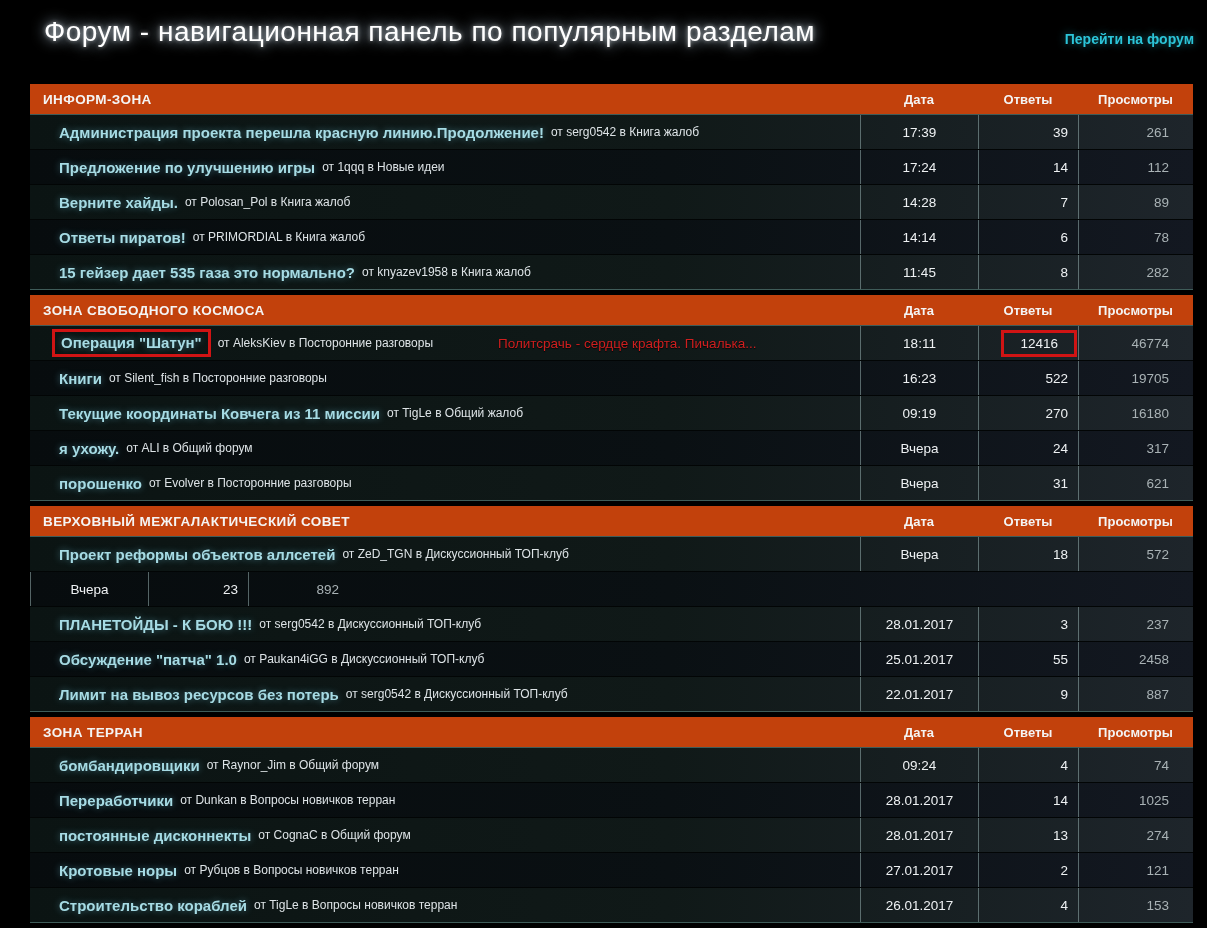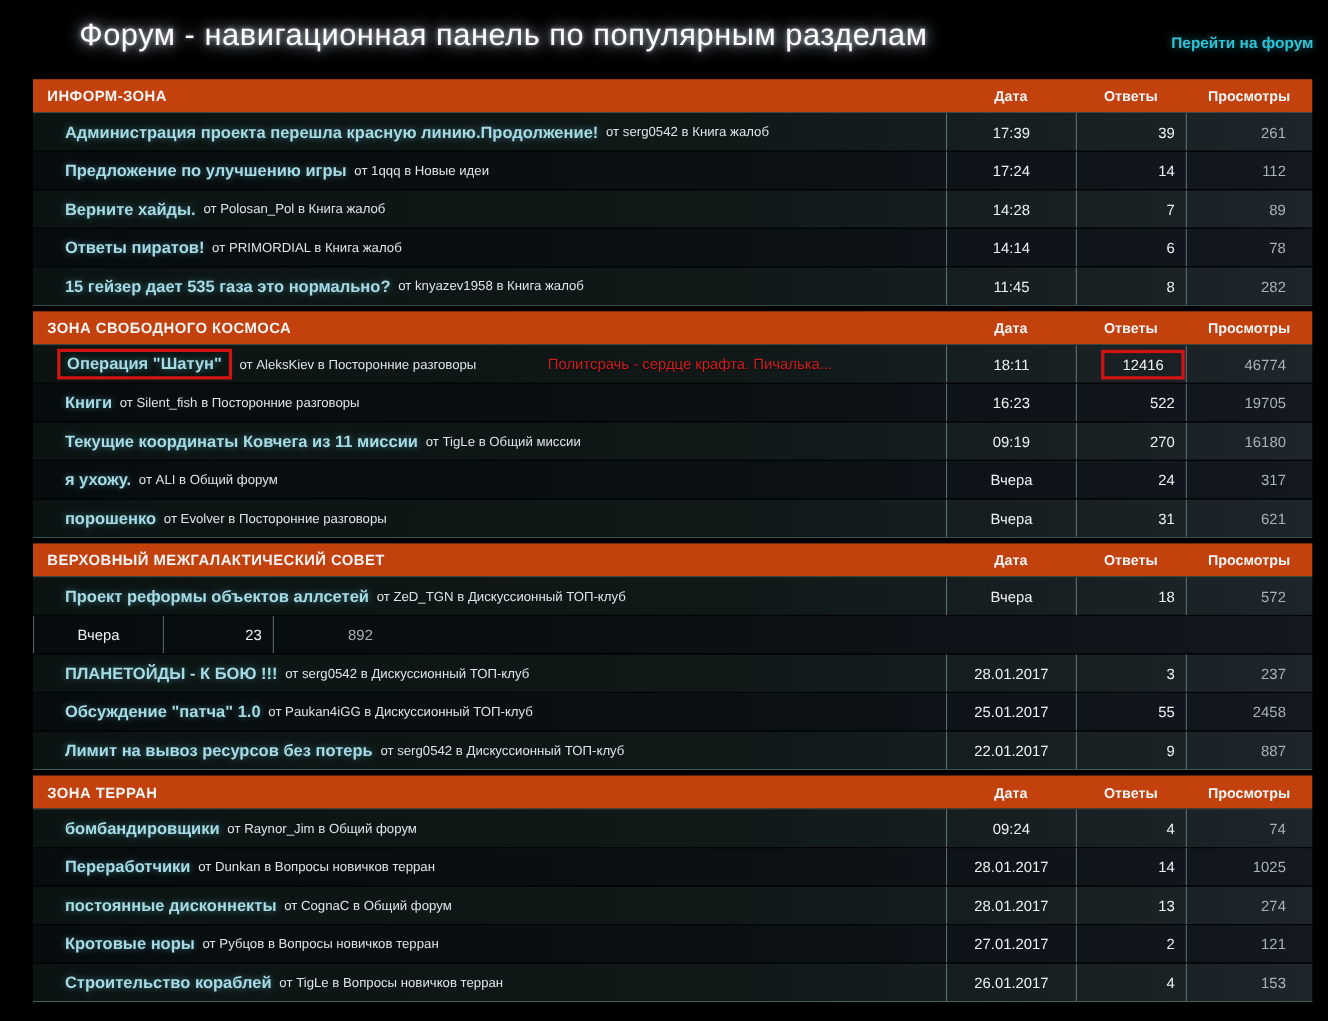--- a/index.html
+++ b/index.html
@@ -1,21 +1,21 @@
 <!DOCTYPE html>
 <html><head>
 <meta charset="utf-8">
 <style>
   html,body { margin:0; padding:0; }
   body {
     width:1207px; height:928px; overflow:hidden;
     background:#000;
     font-family:"Liberation Sans", sans-serif;
   }
-  .page-header { position:relative; height:72px;margin-left:28px; }
+  .page-header { position:relative; height:84px; }
   .page-title {
     position:absolute; left:44px; top:16px; margin:0;
     font-size:28px; font-weight:400; color:#ffffff; letter-spacing:.5px;
     text-shadow:0 0 14px rgba(210,235,255,.95), 0 0 4px rgba(255,255,255,.55);
     white-space:nowrap;
   }
   .forum-link {
     position:absolute; right:13px; top:31px;
     font-size:14px; font-weight:700; color:#2cc4d8; text-decoration:none;
     text-shadow:0 0 8px rgba(44,196,216,.55); white-space:nowrap;
@@ -185,21 +185,21 @@
     <div class="cell cell-date">16:23</div>
     <div class="cell cell-replies">
       <span class="replies-val">522</span>
     </div>
     <div class="cell cell-views">19705</div>
   </div>
 
   <div class="row odd">
     <div class="cell cell-title">
       <span class="topic-title">Текущие координаты Ковчега из 11 миссии</span>
-      <span class="topic-meta">от TigLe в Общий миссии</span>
+      <span class="topic-meta">от TigLe в Общий жалоб</span>
 
     </div>
     <div class="cell cell-date">09:19</div>
     <div class="cell cell-replies">
       <span class="replies-val">270</span>
     </div>
     <div class="cell cell-views">16180</div>
   </div>
 
   <div class="row even">

